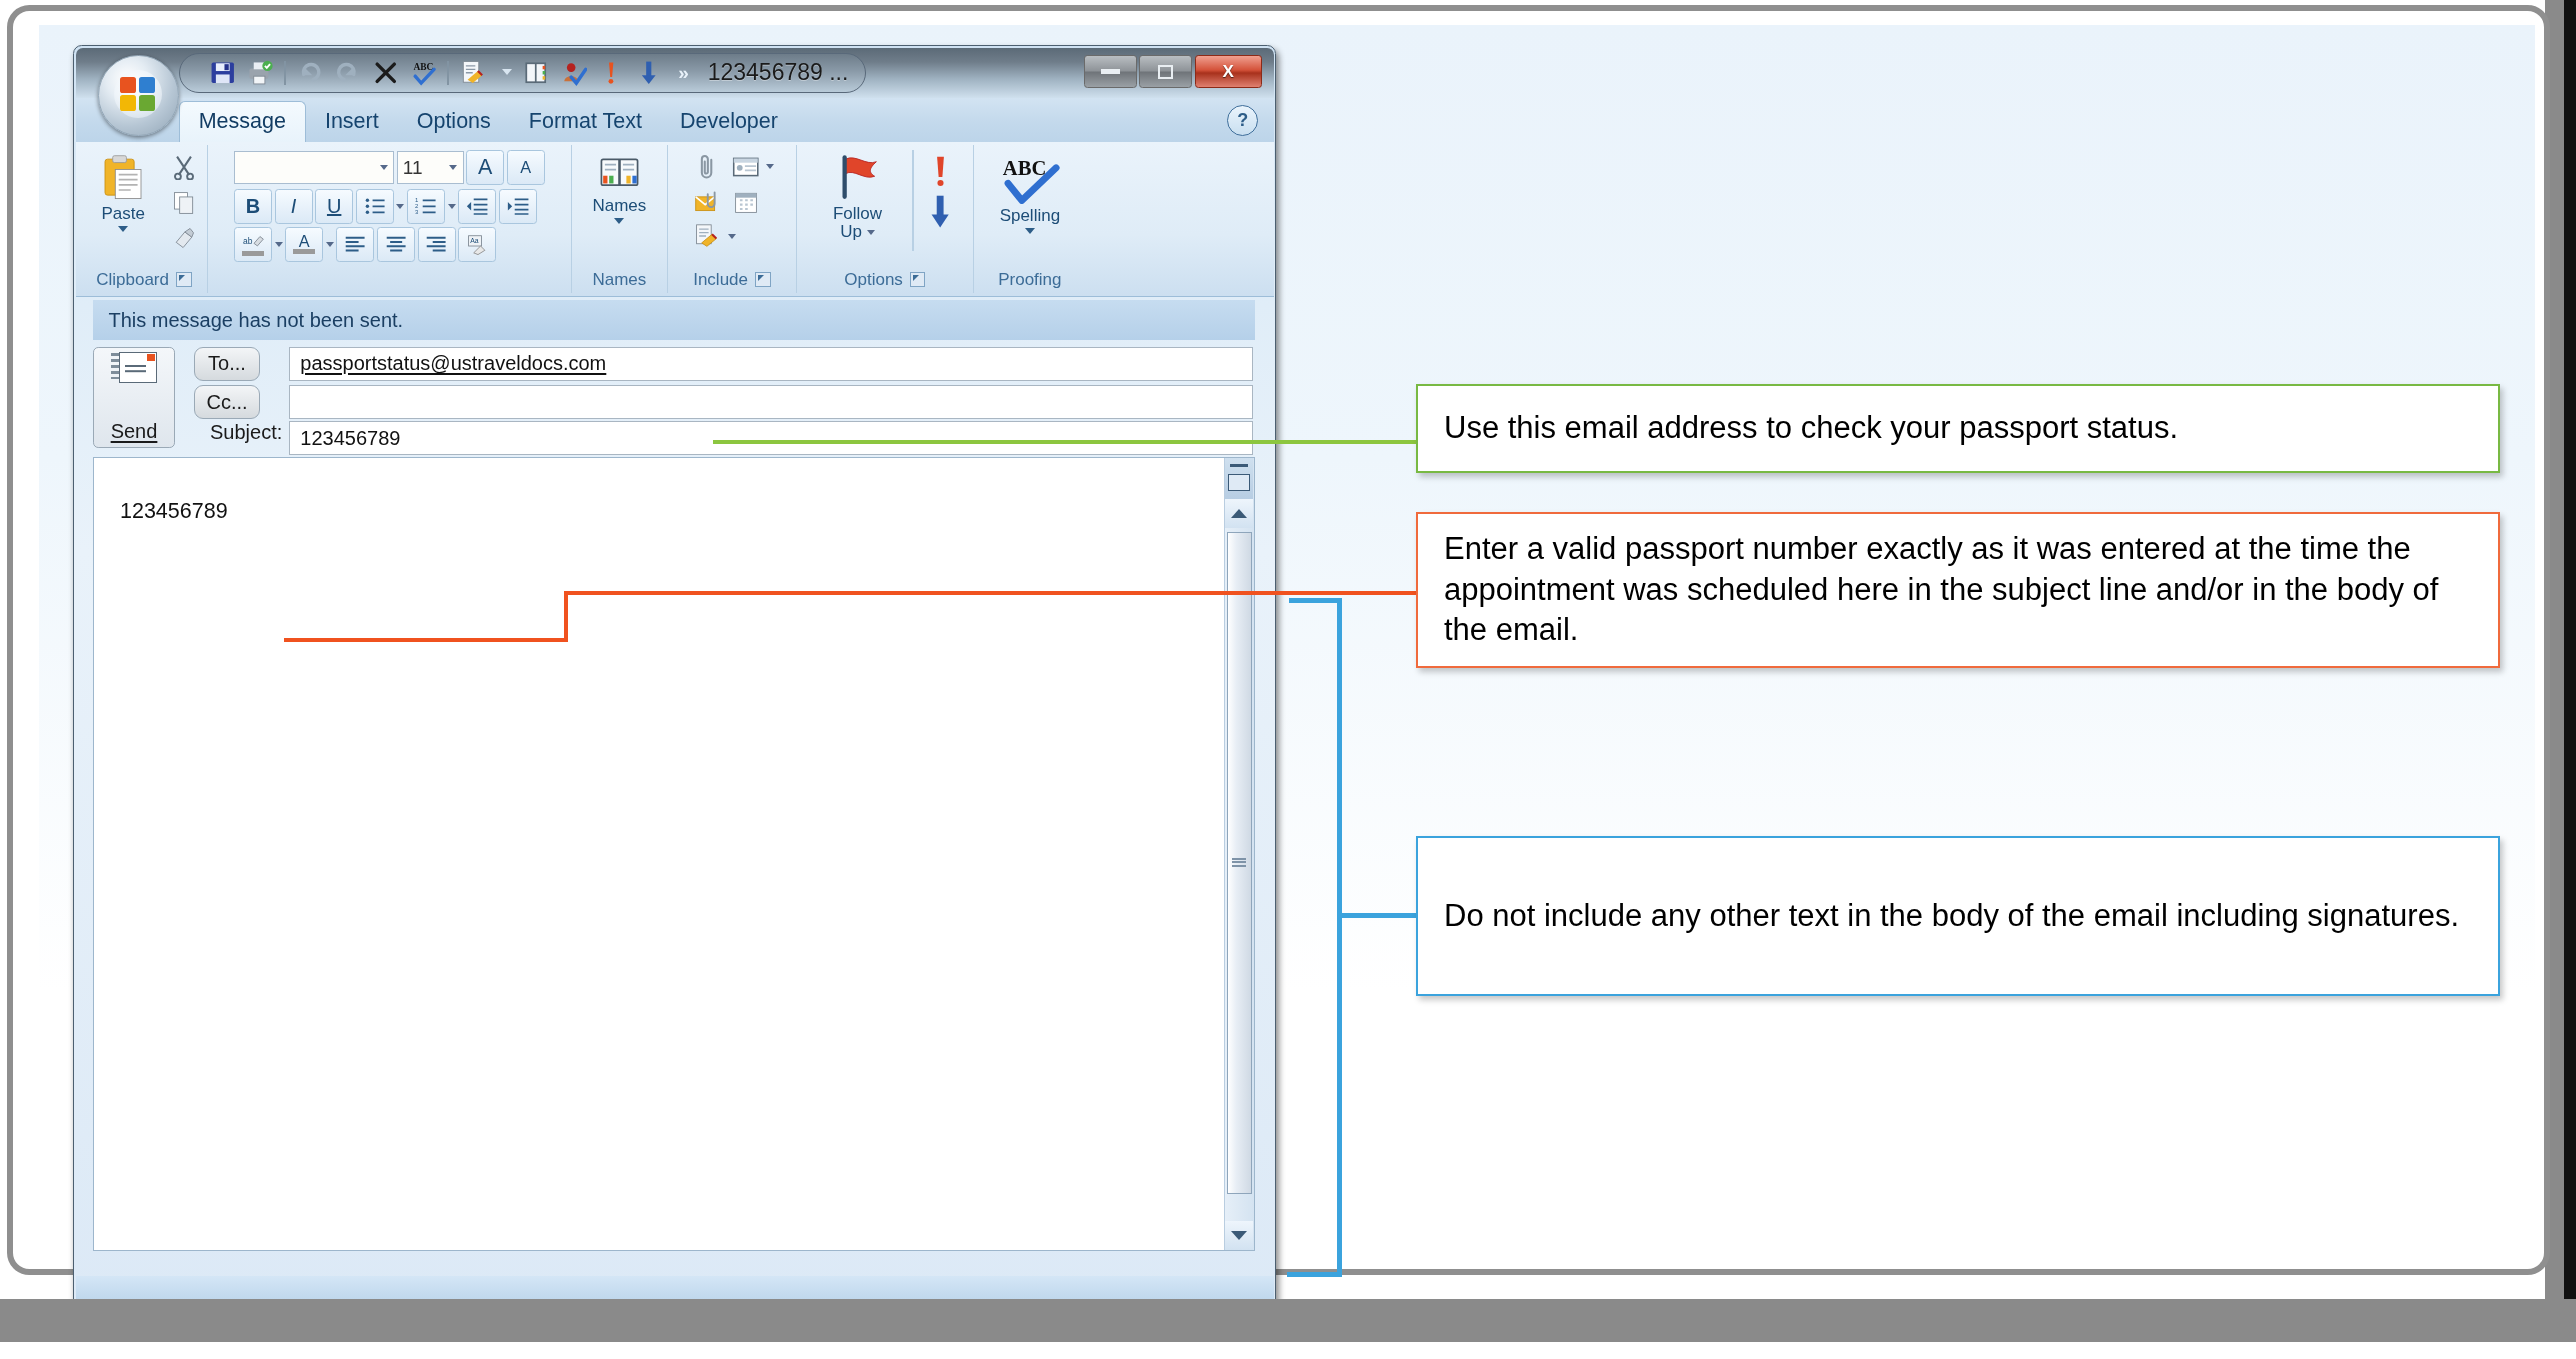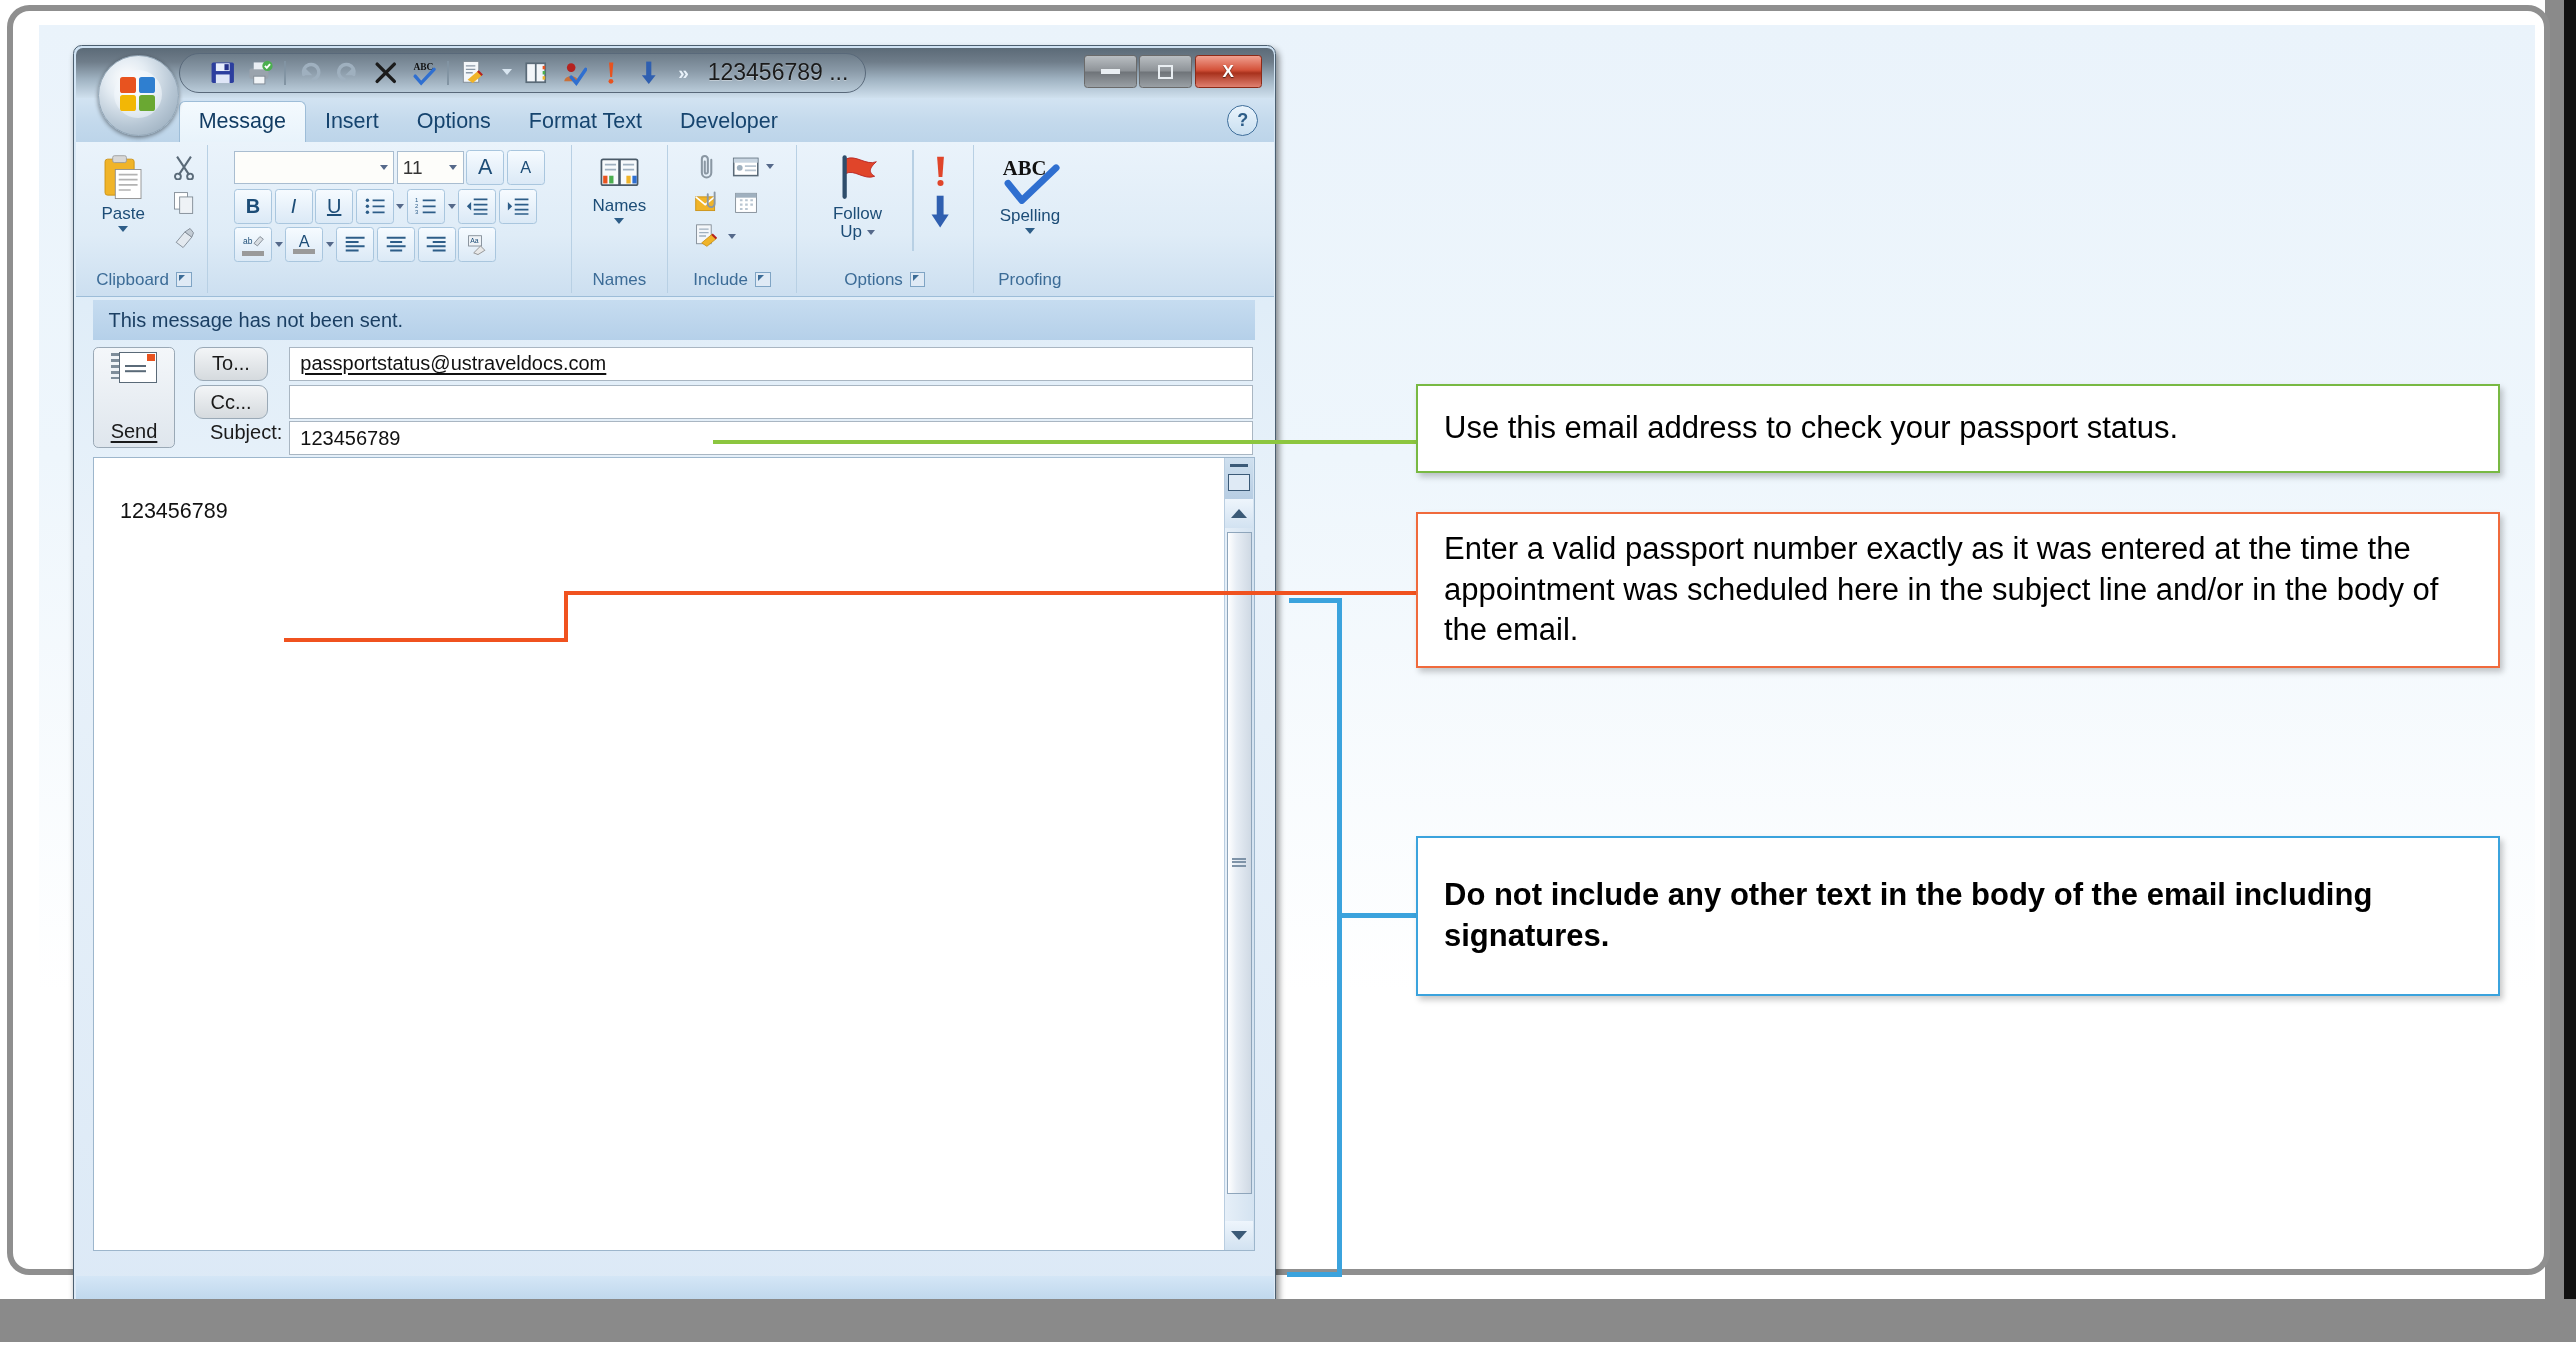--- a/index.html
+++ b/index.html
@@ -194,21 +194,21 @@
   .env-ico{width:46px;height:33px;position:relative;margin-bottom:6px;}
   .env-ico .env{position:absolute;right:0;top:0;width:36px;height:29px;background:#fff;border:1.7px solid #5a6a78;}
   .env-ico .env::after{content:"";position:absolute;left:5.2px;top:12px;width:20.6px;height:2.6px;background:#5a6a78;
     box-shadow:0 5.2px 0 #5a6a78;}
   .env-ico .dot{position:absolute;right:0.9px;top:0.9px;width:7.7px;height:7.7px;background:#e8531f;}
   .env-ico .ticks{position:absolute;left:0;top:1.7px;width:7.7px;height:26px;
     background:repeating-linear-gradient(180deg,#7e8d9a 0 2.6px,transparent 2.6px 6px);}
   .send-underline{text-decoration:underline;text-underline-offset:2.6px;margin-top:29px;}
 
   .fieldbtn{
-    position:absolute;left:101px;width:74px;height:34px;
+    position:absolute;left:101px;width:66px;height:34px;
     background:linear-gradient(180deg,#f3f5f7,#d5dade);
     border:0.9px solid #9aa9b6;border-radius:9px;
     display:flex;align-items:center;justify-content:center;
     font-size:20px;color:#1a1a1a;box-sizing:border-box;
   }
   .fieldinput{
     position:absolute;left:196px;width:964px;height:34px;
     background:#ffffff;border:0.9px solid #a9b6c2;box-sizing:border-box;
     display:flex;align-items:center;padding-left:10.3px;font-size:20px;color:#111;
   }
@@ -258,21 +258,21 @@
   
   .callout{
     position:absolute;background:#ffffff;box-sizing:border-box;
     box-shadow:3.4px 4.3px 6px rgba(0,0,0,.22);
     display:flex;align-items:center;padding:26px 26px;
   }
   .callout p{margin:0;font-size:31px;line-height:1.32;color:#000;}
   #callout-green{left:1416px;top:384px;width:1084px;height:89px;border:2.6px solid #78b943;}
   #callout-orange{left:1416px;top:512px;width:1084px;height:156px;border:2.6px solid #f06a3c;}
   #callout-blue{left:1416px;top:836px;width:1084px;height:160px;border:2.6px solid #3ba3dd;}
-  #callout-blue p{font-weight:bold;}
+  #callout-blue p{font-weight:normal;}
 
   
   .conn{position:absolute;}
   #conn-green{left:713px;top:440px;width:706px;height:4.3px;background:#8cc63f;}
   #conn-orange-h1{left:284px;top:638px;width:284px;height:4.3px;background:#f0521f;}
   #conn-orange-v{left:564px;top:591px;width:4.3px;height:50px;background:#f0521f;}
   #conn-orange-h2{left:564px;top:591px;width:856px;height:4.3px;background:#f0521f;}
   #conn-blue-v{left:1337px;top:598px;width:5.2px;height:679px;background:#3ba3dd;}
   #conn-blue-top{left:1289px;top:598px;width:53px;height:5.2px;background:#3ba3dd;}
   #conn-blue-mid{left:1337px;top:913px;width:82px;height:5.2px;background:#3ba3dd;}

